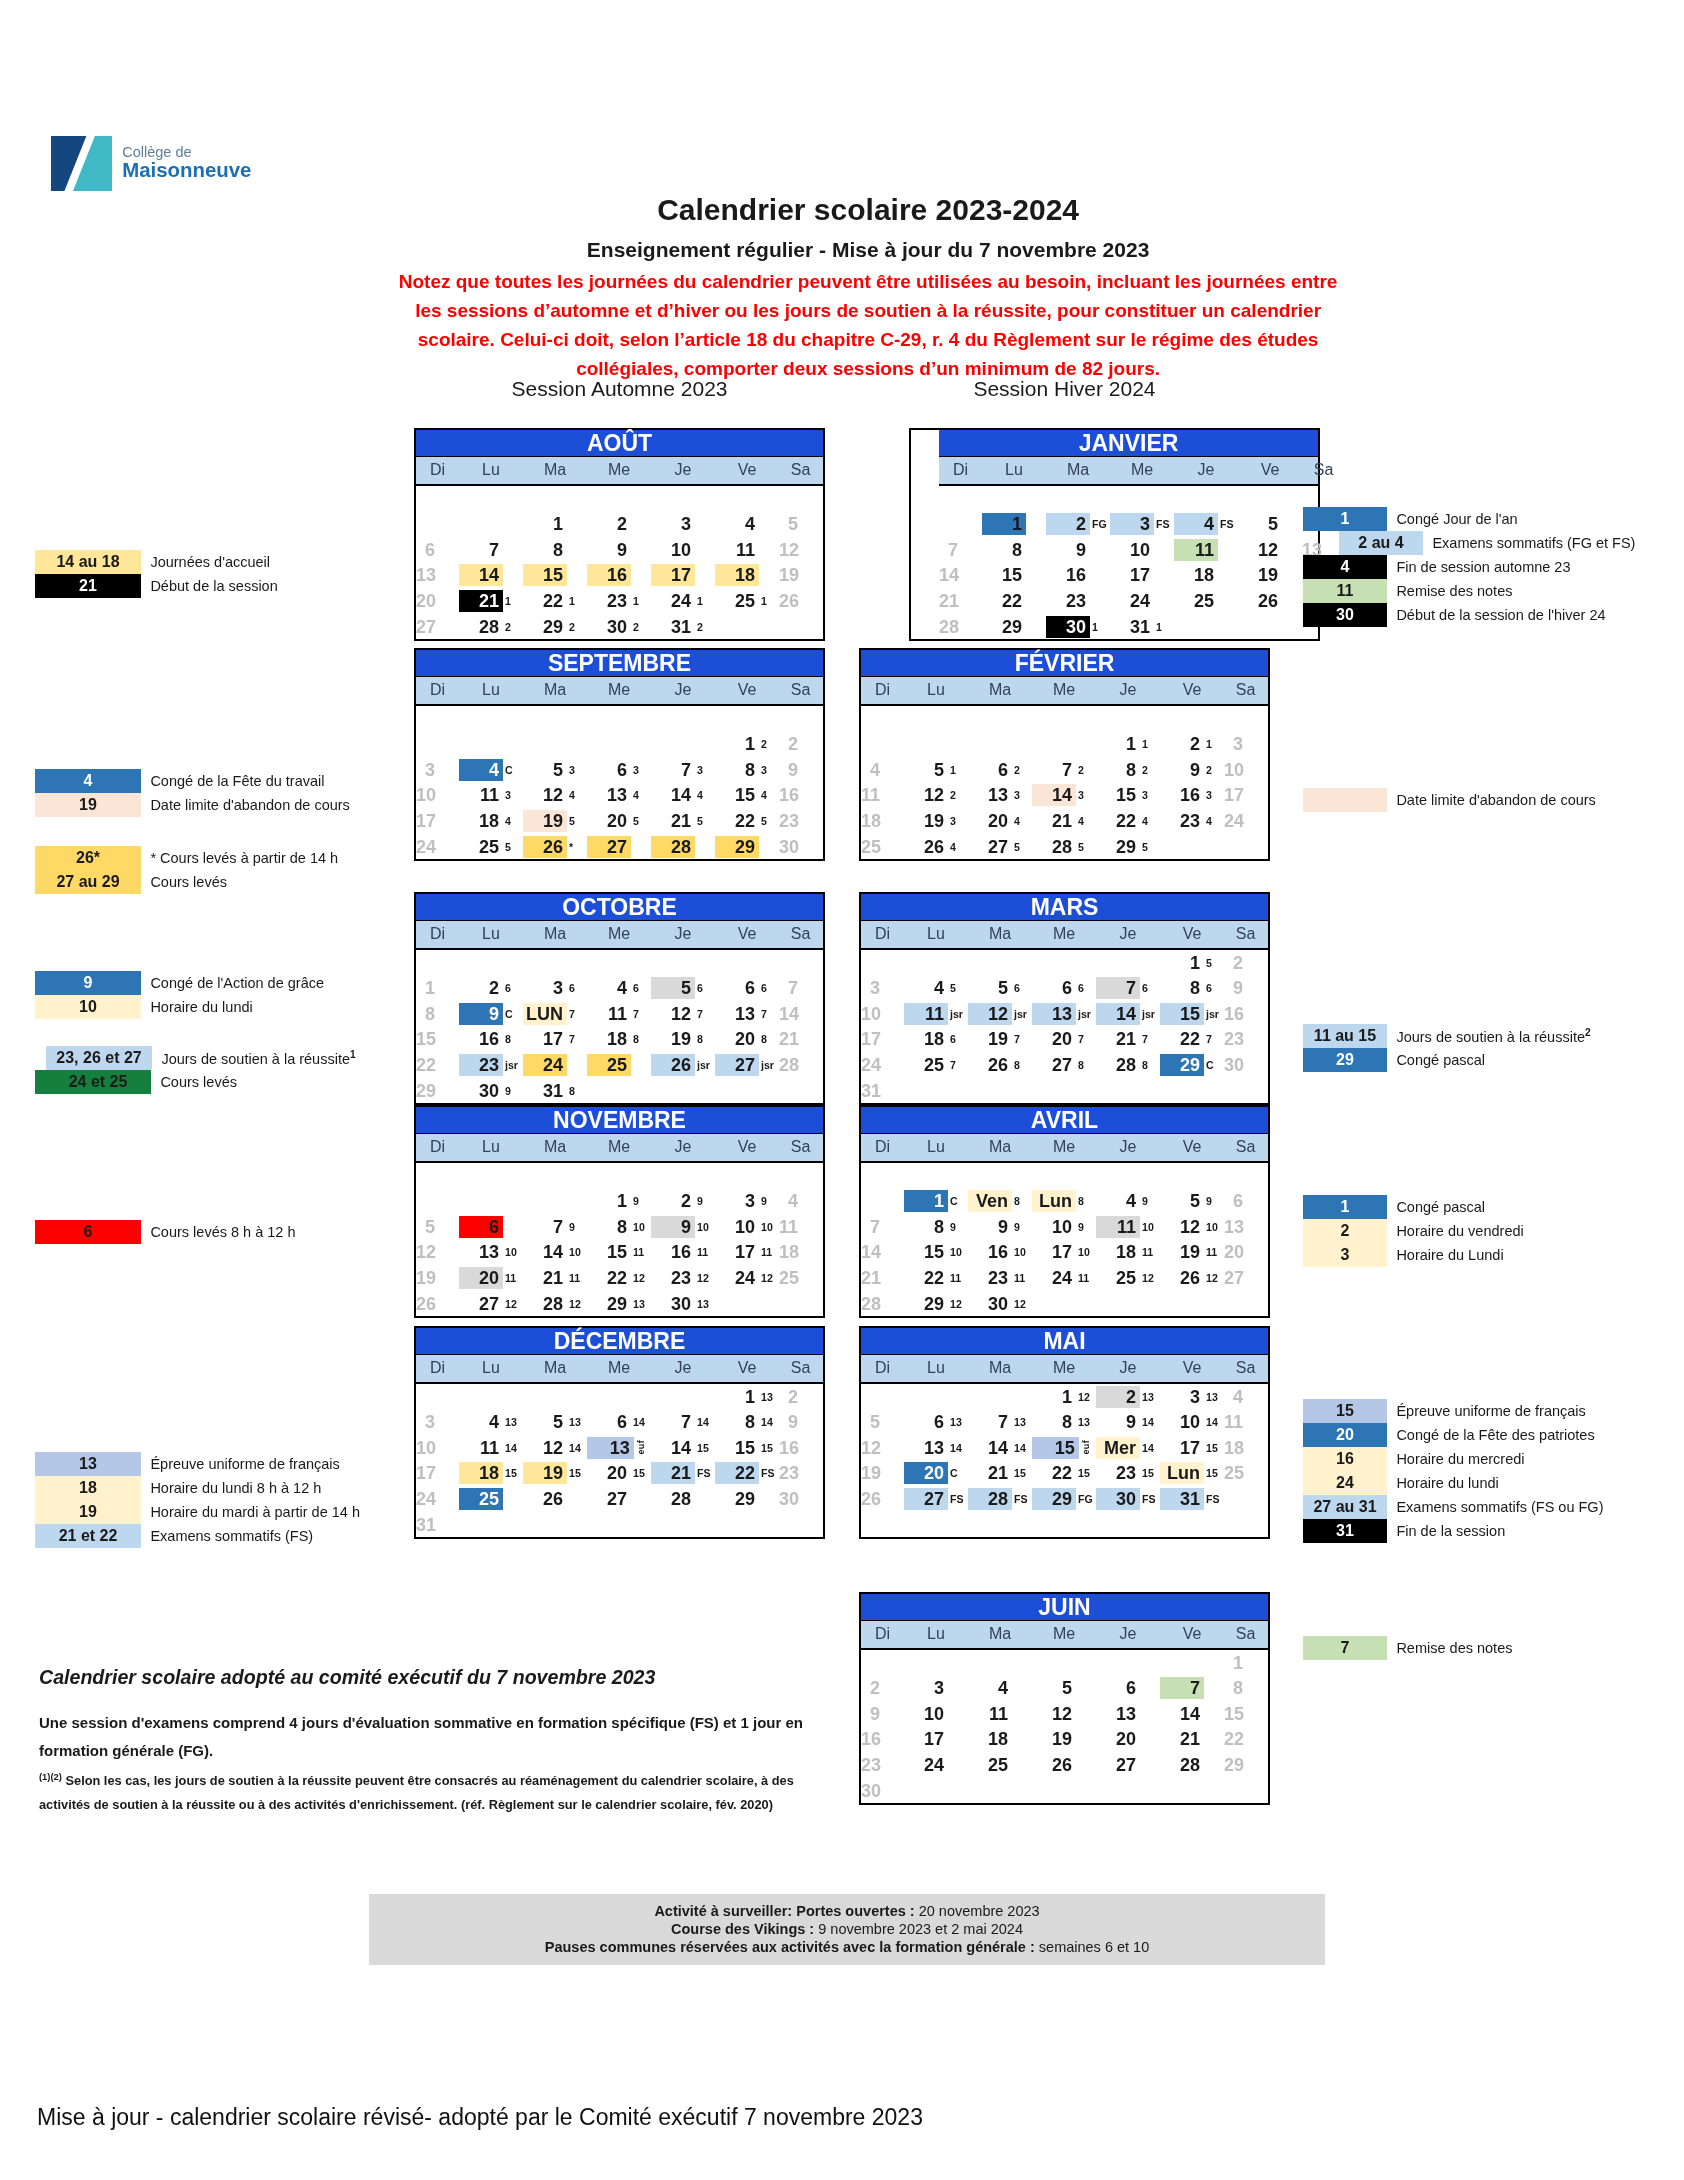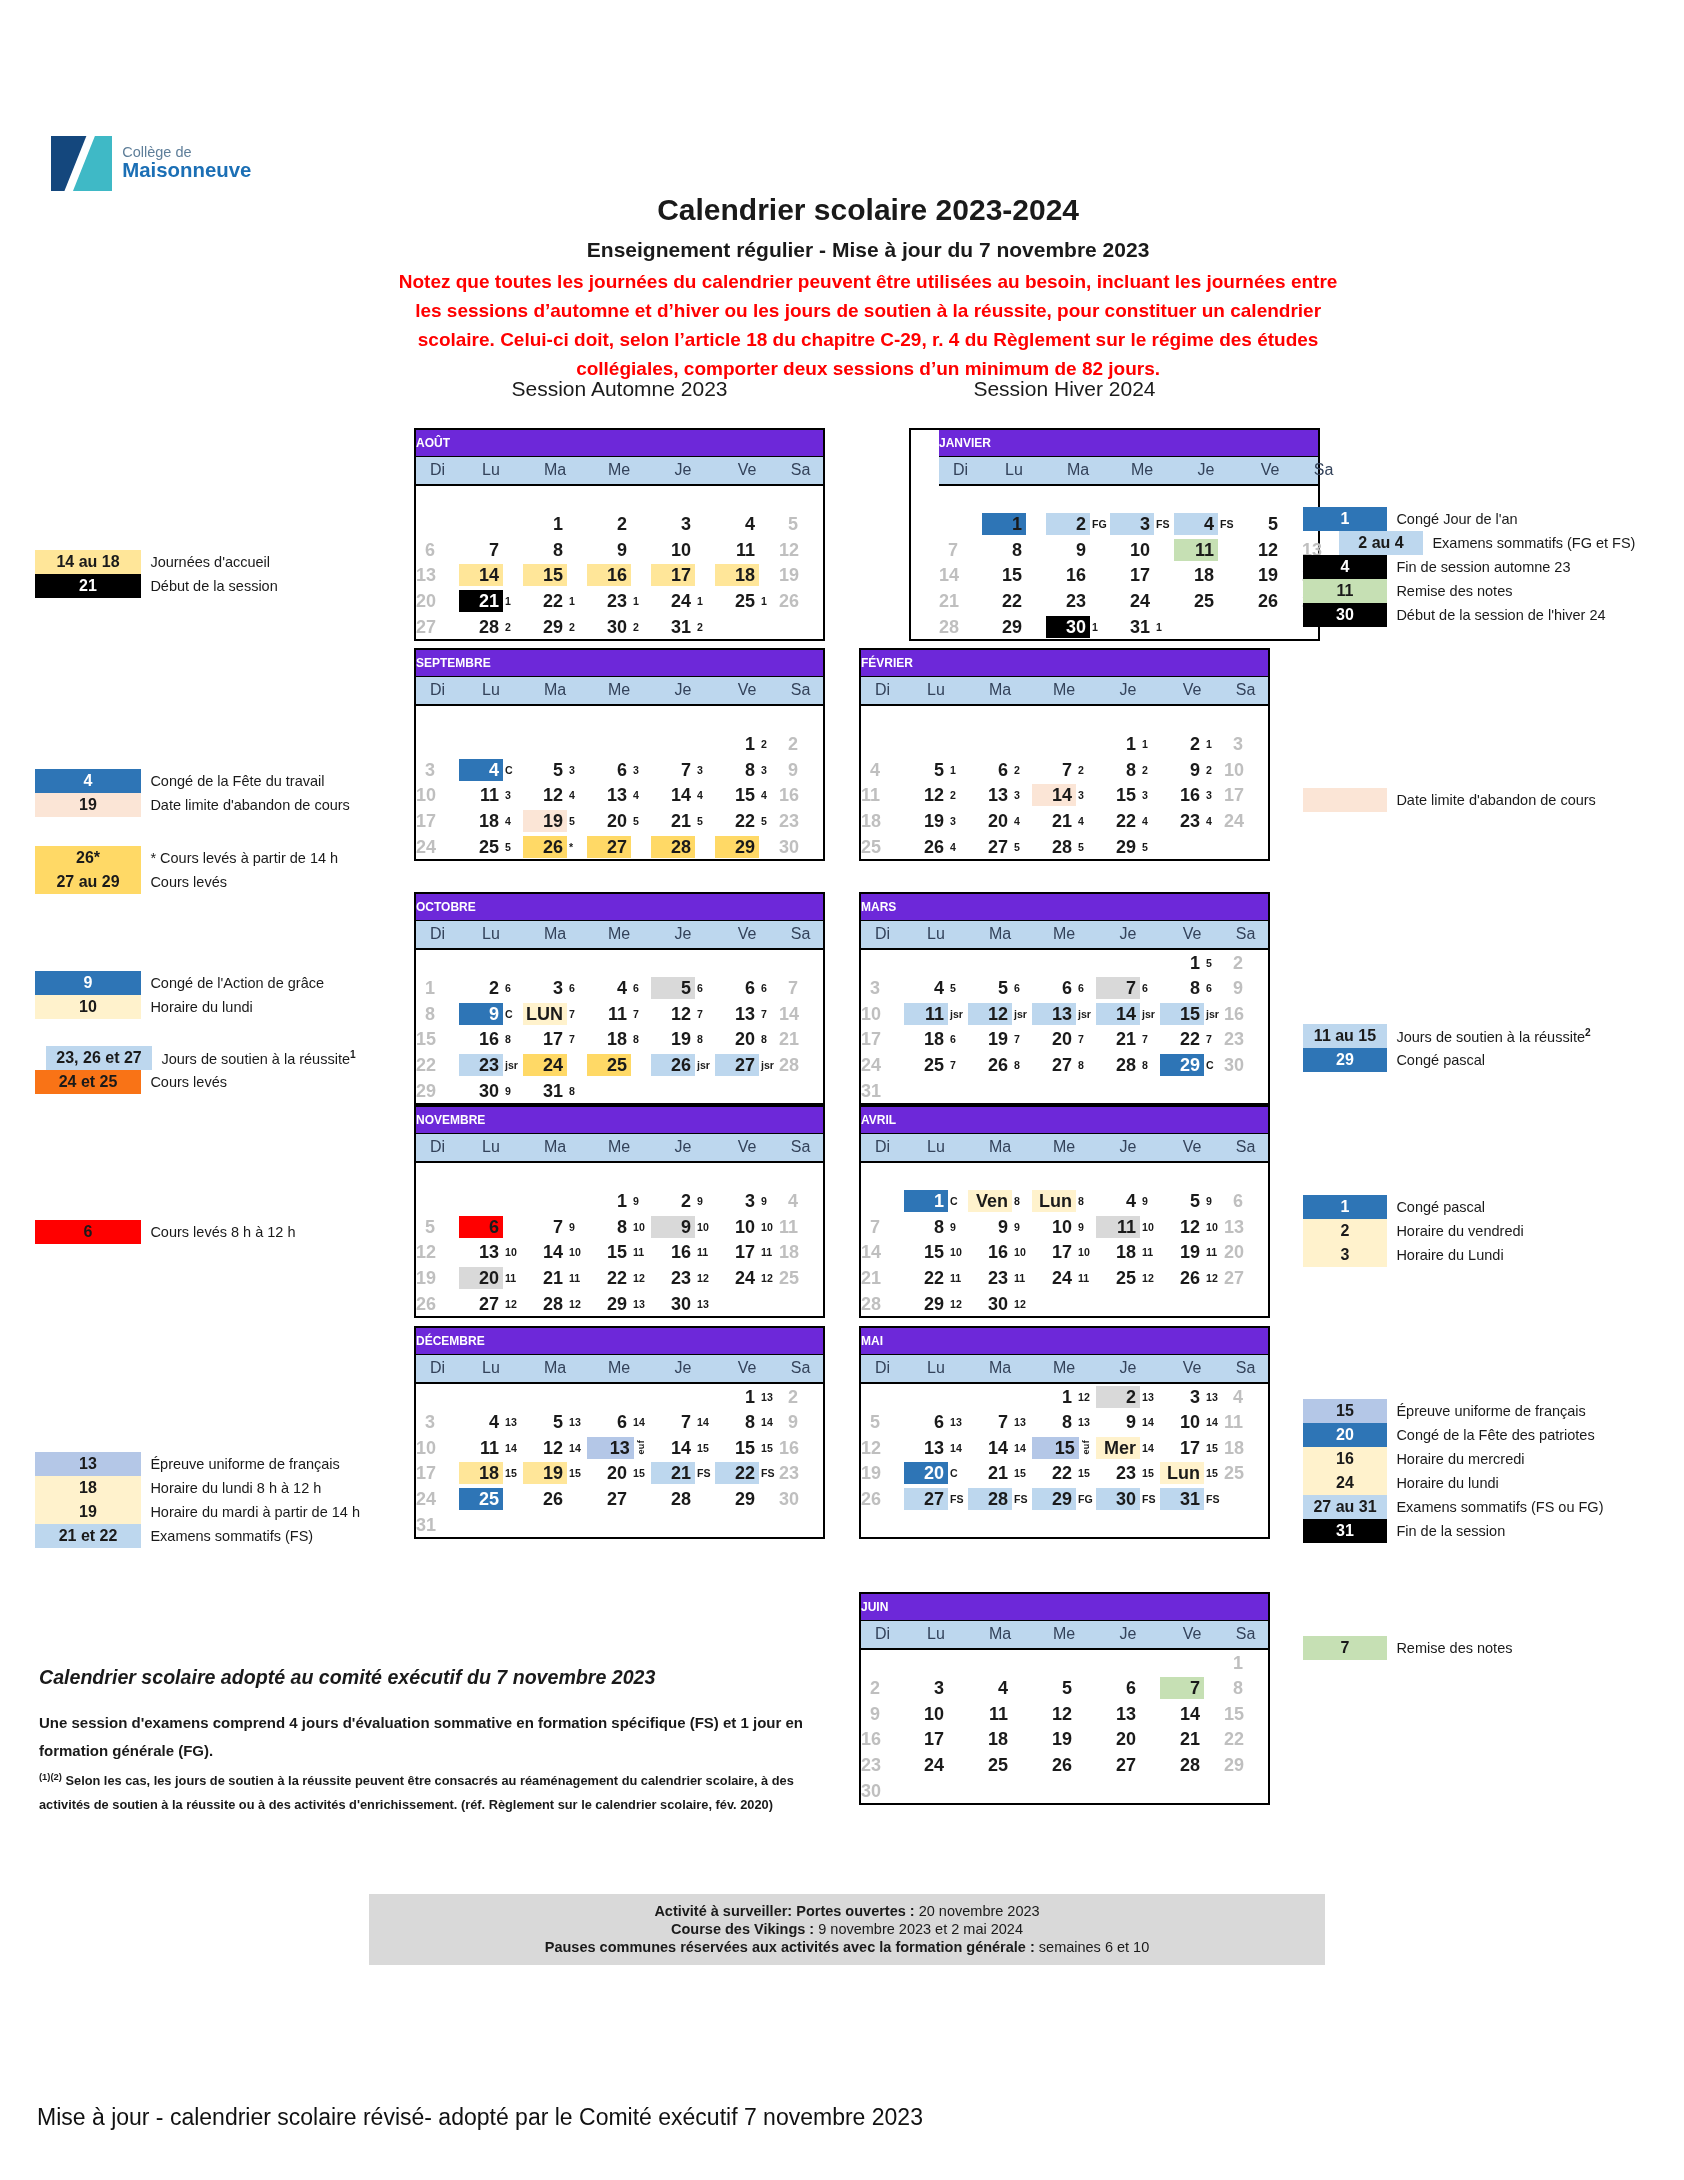--- a/index.html
+++ b/index.html
@@ -14,22 +14,22 @@
   .logo-t1{font-size:14.5px;color:#5E7E99}
   .logo-t2{font-size:20.4px;font-weight:bold;color:#1B6FB5}
   
   .page-title{top:193px;left:25.6px;width:1685px;text-align:center;font-size:30px;font-weight:bold}
   .page-subtitle{top:238px;left:25.6px;width:1685px;text-align:center;font-size:21px;font-weight:bold}
   .notice{top:267px;left:25.6px;width:1685px;text-align:center;font-size:19px;line-height:29px;
           font-weight:bold;color:#FF0000}
   .session-title{top:377px;width:411px;text-align:center;font-size:21px;font-weight:normal}
   
   .month{position:absolute;width:411px;border:2.6px solid #000;background:#fff;box-sizing:border-box}
-  .mtitle{height:26.4px;line-height:26.4px;background:#6d28d9;color:#fff;
-          font-size:12px;font-weight:bold;border-bottom:1.7px solid #000}
+  .mtitle{height:26.4px;line-height:26.4px;background:#1d4ed8;color:#fff;text-align:center;
+          font-size:23px;font-weight:bold;border-bottom:1.7px solid #000}
   .mdays{display:grid;grid-template-columns:43px repeat(5,64px) 43px;height:26.4px;line-height:26.4px;
          background:#BDD7EE;border-bottom:2.6px solid #000;font-size:16px;color:#33425A;
          font-weight:500;text-align:center}
   .mgrid{display:grid;grid-template-columns:43px repeat(5,64px) 43px;grid-auto-rows:25.6px}
   .cell{display:flex;align-items:center;overflow:visible}
   .numbox{flex:1;height:22px;line-height:22px;text-align:right;padding-right:4.3px;
           font-size:18px;font-weight:bold;color:#1a1a1a}
   .sub{width:18px;font-size:10.6px;font-weight:600;color:#1a1a1a;padding-left:1.7px;line-height:12px}
   .sub.rot{transform:rotate(-90deg);transform-origin:45% 55%;font-size:9px;width:15.3px;letter-spacing:0.4px}
   .cell.gray .numbox{color:#BFBFBF;font-weight:600}
@@ -2120,21 +2120,21 @@
         <div class="lswatch" style="background: rgb(255, 242, 204);">10</div>
         <div class="ltext">Horaire du lundi</div>
       </div>
     </div>
     <div class="lgroup left" style="left: 35px; top: 1046px;">
       <div class="lrow">
         <div class="lswatch" style="background: rgb(189, 215, 238); margin-left: 11px;">23, 26 et 27</div>
         <div class="ltext">Jours de soutien à la réussite<sup>1</sup></div>
       </div>
       <div class="lrow">
-        <div class="lswatch" style="background: #f97316;">24 et 25</div>
+        <div class="lswatch" style="background: #15803d; padding-left: 10px;">24 et 25</div>
         <div class="ltext">Cours levés</div>
       </div>
     </div>
     <div class="lgroup left" style="left: 35px; top: 1220px;">
       <div class="lrow">
         <div class="lswatch" style="background: rgb(255, 0, 0);">6</div>
         <div class="ltext">Cours levés 8 h à 12 h</div>
       </div>
     </div>
     <div class="lgroup left" style="left: 35px; top: 1452px;">

